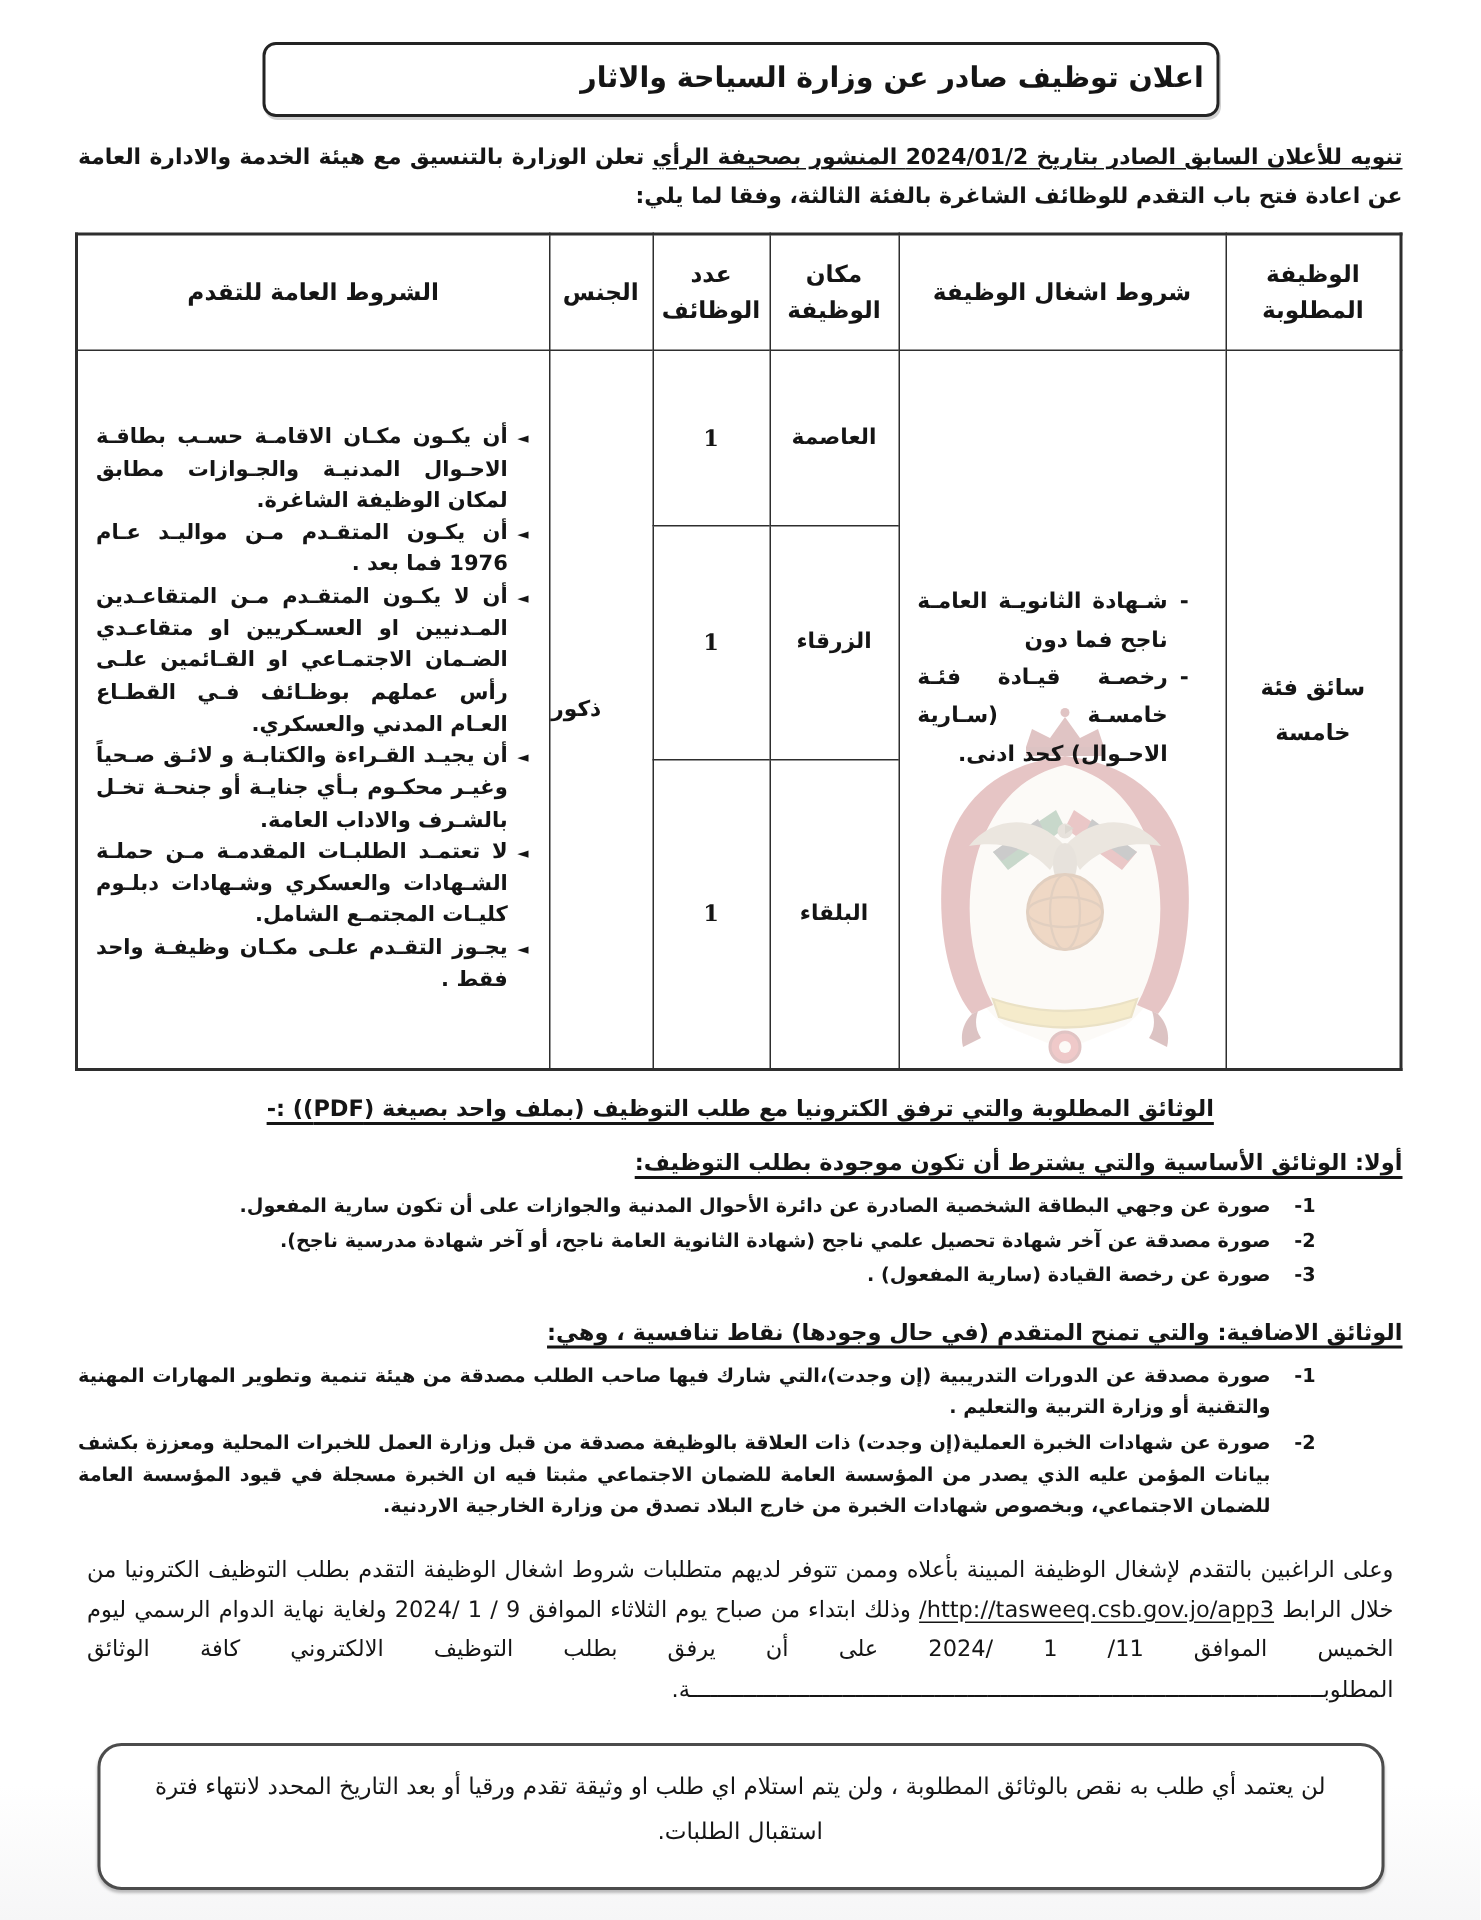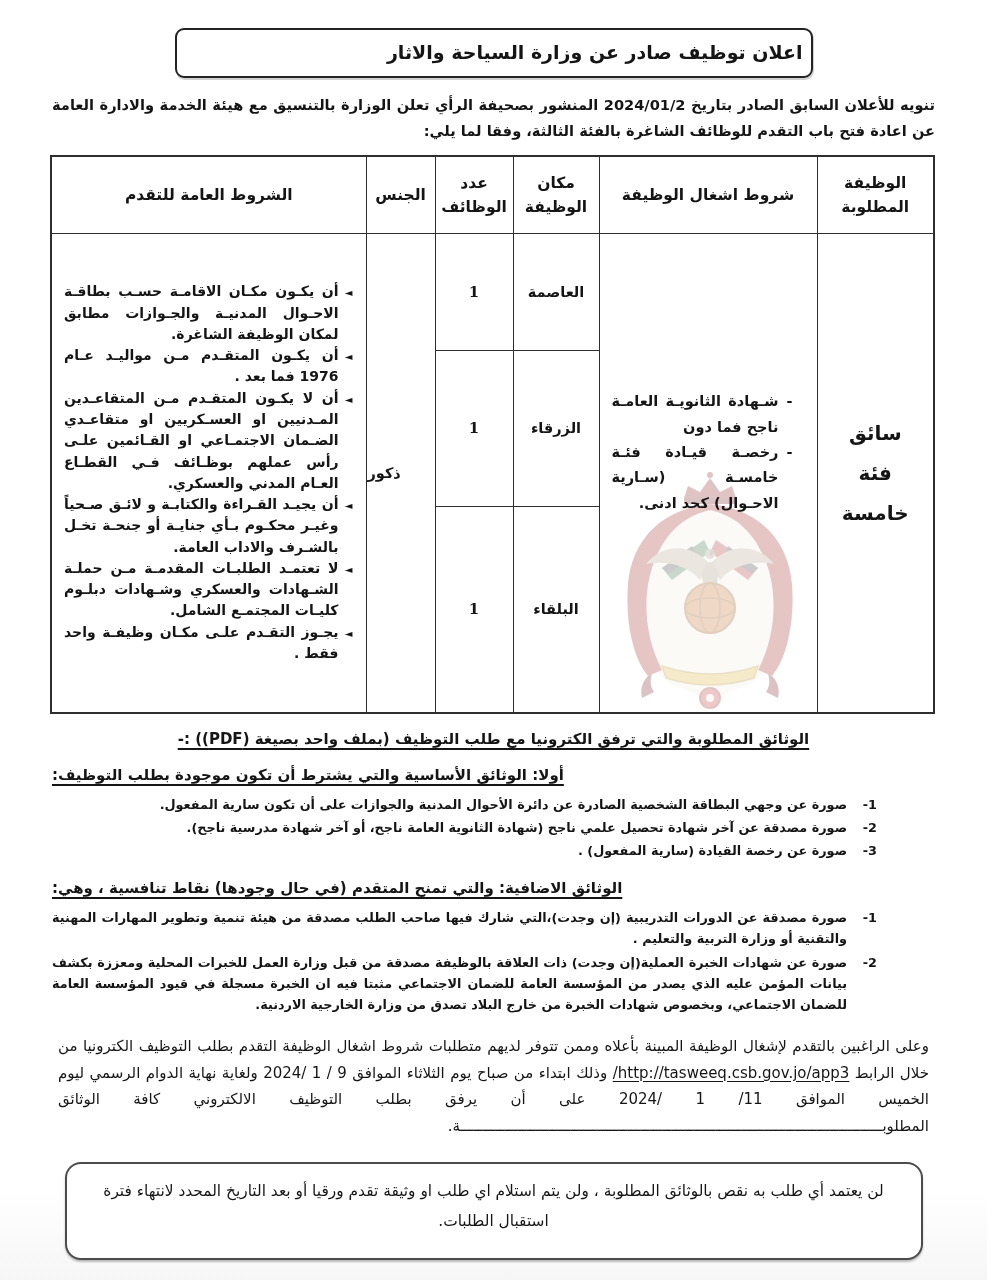--- a/index.html
+++ b/index.html
@@ -20,56 +20,56 @@
     padding:11px 8px 13px 8px;
     font-size:19px;font-weight:bold;letter-spacing:.2px;
     box-shadow:1px 2px 0 rgba(0,0,0,.18);
   }
 
   
   .intro{
     margin:14px 0 10px 0;font-size:14.6px;font-weight:bold;
     line-height:1.8;text-align:justify;
   }
-  .intro .u{text-underline-offset:3px;}
+  .intro .u{text-decoration:underline;text-underline-offset:3px;}
 
   
   .watermark{position:absolute;left:592px;top:468px;width:236px;height:248px;opacity:.26;pointer-events:none;}
 
   
   table.jobs{
     width:100%;border-collapse:collapse;table-layout:fixed;
     border:2px solid #2e2e2e;background:transparent;
   }
   table.jobs th,table.jobs td{border:1.6px solid #2e2e2e;vertical-align:middle;background:transparent;}
   table.jobs th{font-size:15.5px;font-weight:bold;text-align:center;padding:8px 4px;height:60px;line-height:1.55;}
   .col-job{width:117px;} .col-cond{width:218px;} .col-loc{width:86px;}
   .col-cnt{width:78px;}  .col-gen{width:69px;}  .col-grl{width:315px;}
 
-  td.job-cell{ text-align:center;font-size:20px;font-weight:bold;line-height:2; padding:16px 14px;}
+  td.job-cell{ text-align:center;font-size:15px;font-weight:bold;line-height:2; padding:16px 14px;}
   td.cond-cell{padding:0 24px 40px 12px;}
   .cond-item{display:flex;gap:8px;font-size:14.5px;font-weight:bold;line-height:1.75;}
   .cond-item .dash{flex:0 0 auto;}
   .cond-item .cond-text{flex:1;text-align:justify;}
   td.loc-cell{text-align:center;font-size:14.5px;font-weight:bold;}
   td.cnt-cell{text-align:center;font-size:15px;font-weight:bold;font-family:"DejaVu Serif","Liberation Serif",serif;}
   td.gen-cell{text-align:left;font-size:14.5px;font-weight:bold;}
   td.grl-cell{padding:8px 10px 8px 12px;}
   .row-1{height:117px;} .row-2{height:156px;} .row-3{height:207px;}
 
   .gc-item{display:flex;gap:3px;font-size:14px;font-weight:bold;line-height:1.52;}
   .gc-bullet{flex:0 0 14px;font-size:10px;padding-top:4px;text-align:center;}
   .gc-text{flex:1;text-align:justify;}
 
   
   .sec-heading{
     margin:20px 0 0 0;font-size:15px;font-weight:bold;
     text-decoration:underline;text-underline-offset:4px;text-decoration-thickness:1.5px;
   }
-  .h-center{text-align:left;margin-top:18px;}
+  .h-center{text-align:right;margin-top:18px;}
   .h-right{text-align:center;margin-top:16px;}
 
   ul.doc-list{list-style:none;margin:10px 0 0 0;padding:0 58px 0 0;}
   ul.doc-list li{display:flex;gap:10px;font-size:12.8px;font-weight:bold;line-height:1.65;margin-bottom:2px;}
   ul.doc-list li .num{flex:0 0 20px;text-align:right;}
   ul.doc-list li .li-text{flex:1;text-align:justify;}
 
   .apply-para{
     margin:18px 6px 0 6px;font-size:15px;font-weight:normal;line-height:1.78;text-align:justify;
   }

